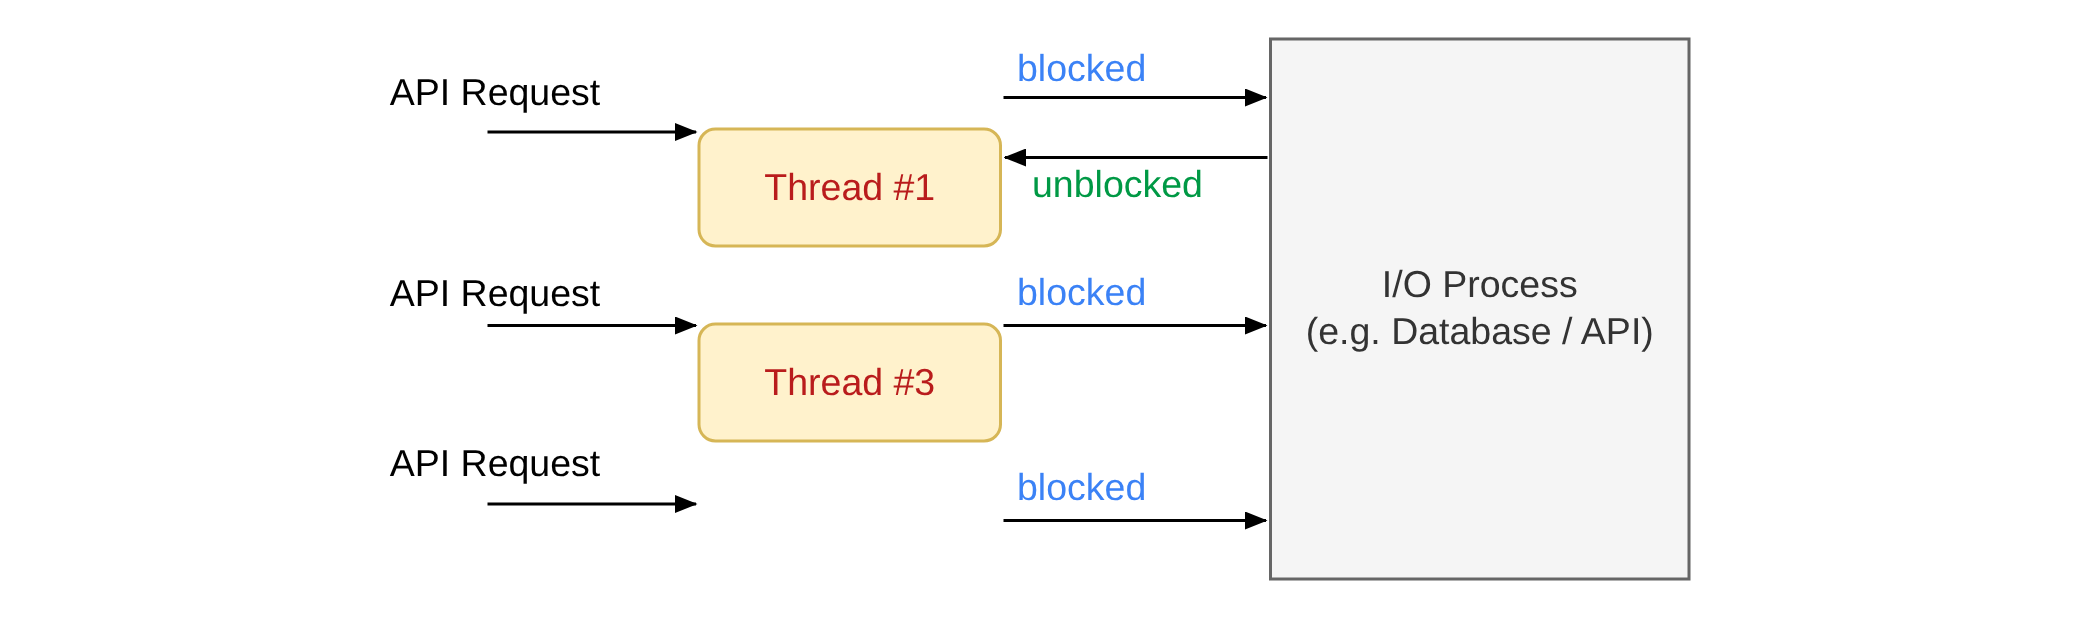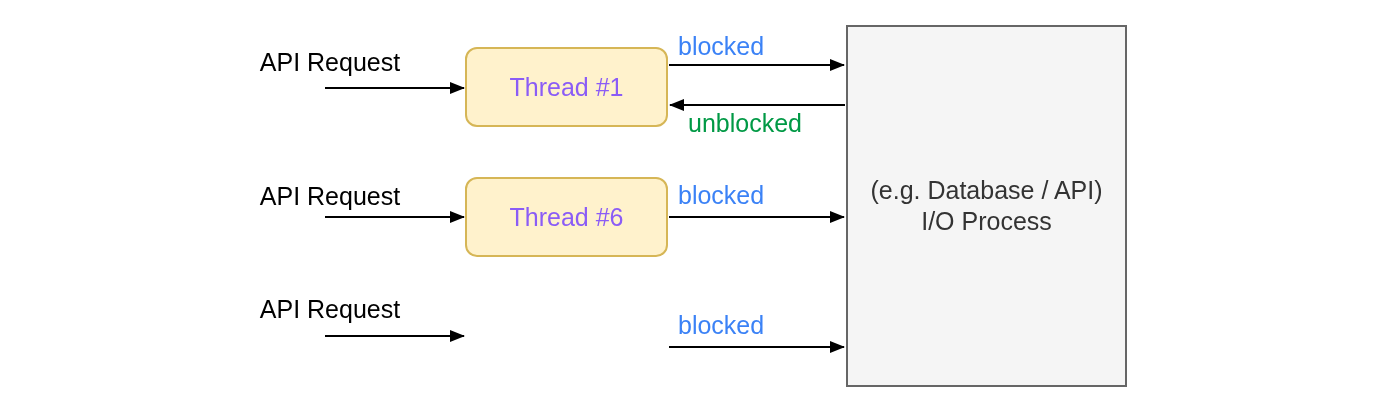--- a/index.html
+++ b/index.html
@@ -37,21 +37,22 @@
     width: 203px;
     height: 80px;
     box-sizing: border-box;
     background: #FFF2CC;
     border: 2px solid #D6B656;
     border-radius: 12px;
     display: flex;
     align-items: center;
     justify-content: center;
     font-size: 25px;
-    color: #8b5cf6;
+    color: #b91c1c;
+    margin-top: 38px;
   }
   .io-node {
     position: absolute;
     left: 846px;
     top: 25px;
     width: 281px;
     height: 362px;
     box-sizing: border-box;
     background: #F5F5F5;
     border: 2px solid #666666;
@@ -89,26 +90,26 @@
   </svg>
 
   <div class="label api-label" style="top:48px">API Request</div>
   <div class="label api-label" style="top:182px">API Request</div>
   <div class="label api-label" style="top:295px">API Request</div>
 
   <div class="thread-node" style="top:47px">
     <span>Thread #1</span>
   </div>
   <div class="thread-node" style="top:177px">
-    <span>Thread #6</span>
+    <span>Thread #3</span>
   </div>
 
   <div class="label blocked-label" style="top:32px">blocked</div>
   <div class="label unblocked-label" style="top:109px">unblocked</div>
   <div class="label blocked-label" style="top:181px">blocked</div>
   <div class="label blocked-label" style="top:311px">blocked</div>
 
   <div class="io-node">
+    <div>I/O Process</div>
     <div>(e.g. Database / API)</div>
-    <div>I/O Process</div>
   </div>
 
 </div>
 
 </body></html>

